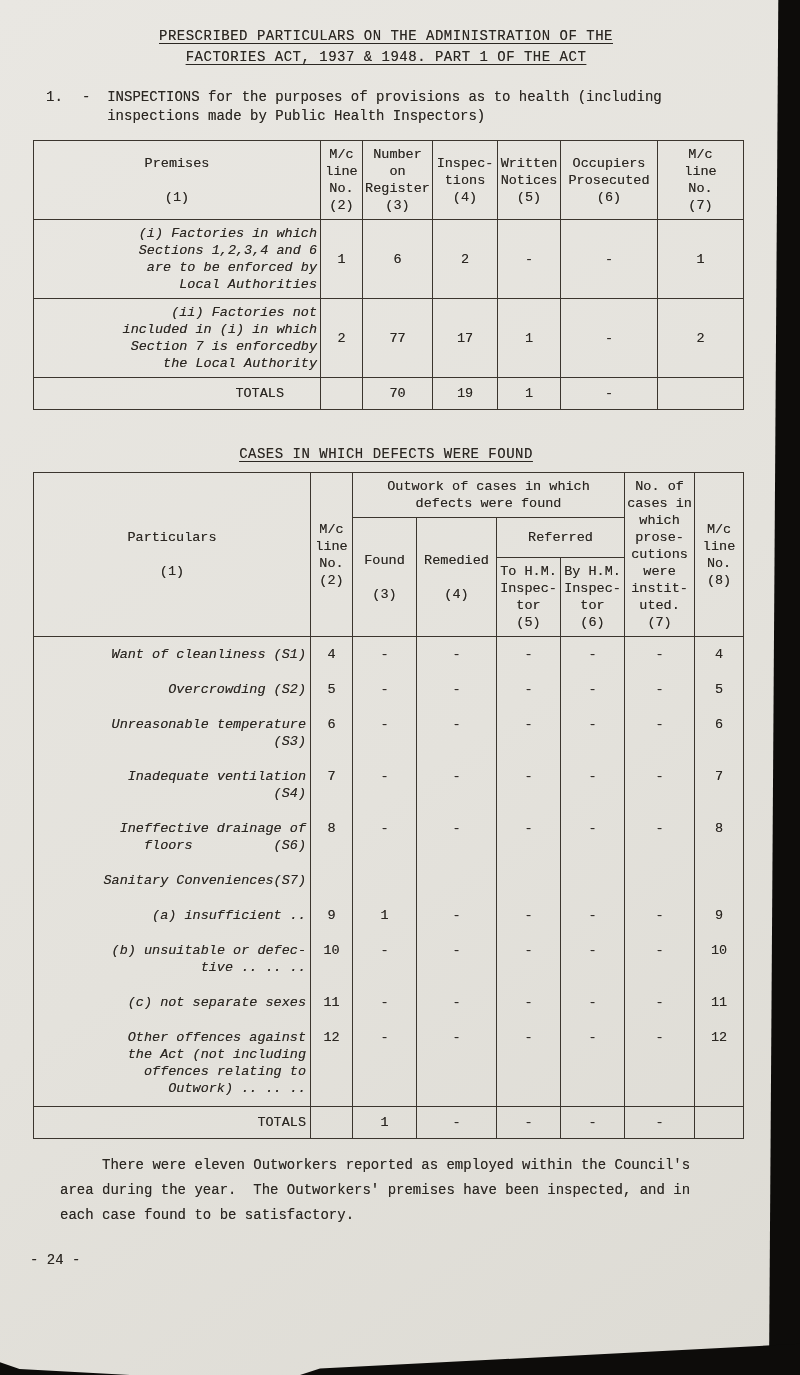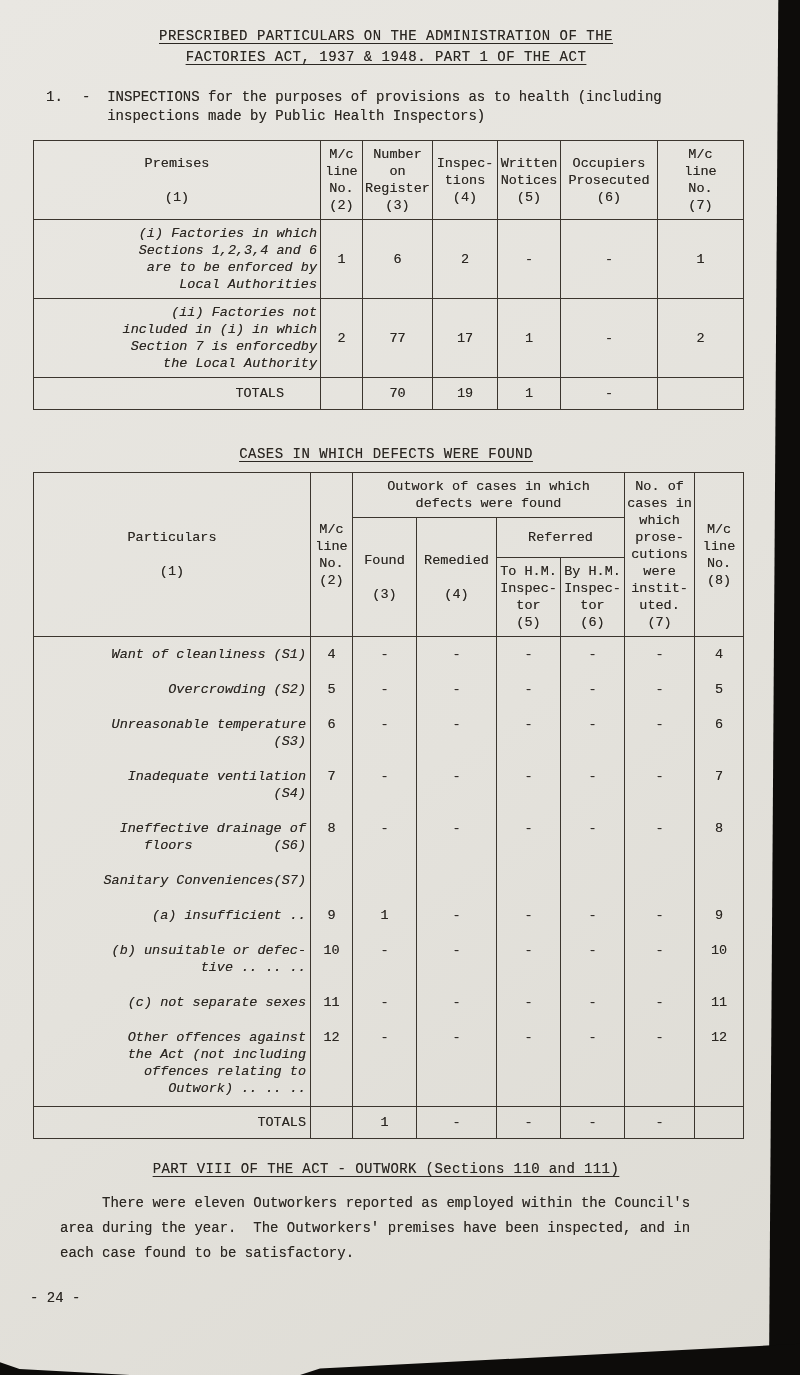--- a/index.html
+++ b/index.html
@@ -315,21 +315,20 @@
           <td class="num">1</td>
           <td class="num">-</td>
           <td class="num">-</td>
           <td class="num">-</td>
           <td class="num">-</td>
           <td class="num"></td>
         </tr>
       </tbody>
     </table>
 
-    <div class="part8 tline">PART VIII OF THE ACT - OUTWORK (Sections 110 and 111)</div>
     <p class="outwork-para">There were eleven Outworkers reported as employed within the Council's
 area during the year.  The Outworkers' premises have been inspected, and in
 each case found to be satisfactory.</p>
     <div class="pagenum">- 24 -</div>
   </div>
 
   <div class="edge-right"></div>
   <div class="edge-bottom"></div>
   <div class="edge-bottom-left"></div>
 </div>

